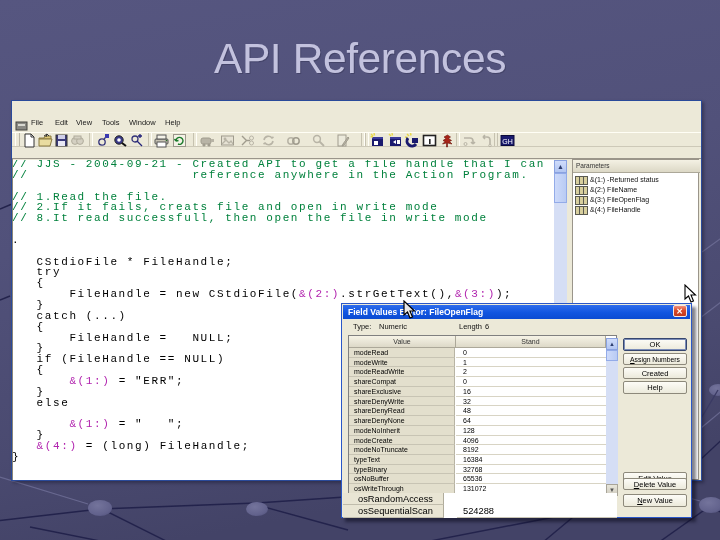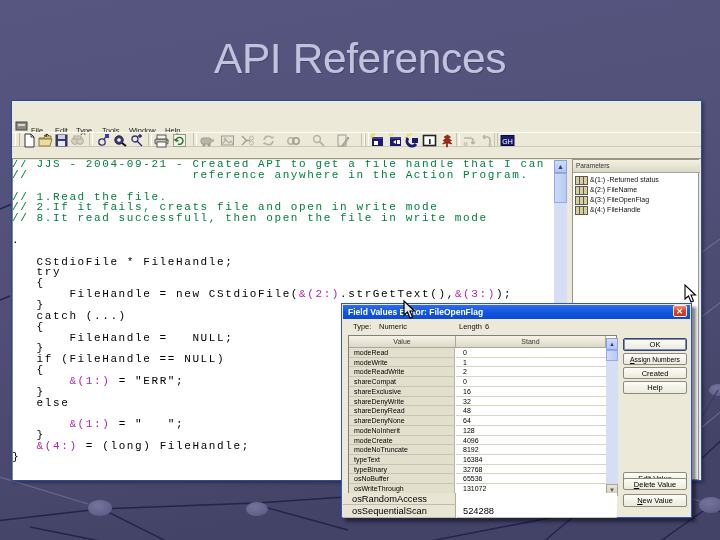--- a/index.html
+++ b/index.html
@@ -5,21 +5,21 @@
 .abs{position:absolute;}
 #bg{position:absolute;left:0;top:0;}
 #slidetitle{position:absolute;left:0;top:34.5px;width:720px;text-align:center;font-size:42.5px;color:#c3c2de;letter-spacing:-0.4px;text-shadow:1px 1px 0 rgba(40,40,70,.35);}
 
 #win{position:absolute;left:11px;top:100px;width:691px;height:381px;background:#ece9d8;border:1px solid #2a4a9a;box-shadow:2px 2px 3px rgba(10,10,30,.35);box-sizing:border-box;}
 #titlebar{position:absolute;left:0;top:0;width:689px;height:16px;background:linear-gradient(180deg,#4a82f2 0%,#1b5ce6 30%,#0d4fd8 80%,#0a47c4 100%);color:#fff;font-size:8.5px;font-weight:bold;line-height:16px;white-space:nowrap;}
 #titlebar .txt{position:absolute;left:17px;top:0;letter-spacing:0.45px;}
 #winicon{position:absolute;left:3px;top:3px;width:10px;height:10px;background:#fdfdfa;border:1px solid #888;box-sizing:border-box;}
 #winicon:after{content:"";position:absolute;left:1px;top:1px;width:7px;height:6px;background:linear-gradient(135deg,#e8923a 0 40%,#8a4a1a 40% 70%,#f2d27a 70%);}
 #menubar{position:absolute;left:0;top:16px;width:689px;height:15px;font-size:7.5px;color:#1a1a1a;line-height:12px;}
-#menubar span{position:absolute;top:8px;text-align:center;}
+#menubar span{position:absolute;top:0;text-align:center;}
 #menuicon{position:absolute;left:3px;top:4px;width:14px;height:10px;}
 #toolbar{position:absolute;left:0;top:31px;width:689px;height:13px;border-top:1px solid #fffef5;border-bottom:1px solid #cdc9b8;}
 .ticon{position:absolute;top:0px;width:15px;height:15px;}
 .tsep{position:absolute;top:0px;width:2px;height:13px;border-left:1px solid #c6c2b0;border-right:1px solid #fffef8;}
 .grip{position:absolute;left:3px;top:0px;width:3px;height:13px;border-left:1px solid #fffef8;border-right:1px solid #b8b4a4;}
 
 #content{position:absolute;left:0;top:57px;width:689px;height:322px;border-top:1px solid #9a958a;border-left:1px solid #8a8578;box-sizing:border-box;}
 #codearea{position:absolute;left:0px;top:1px;width:541px;height:320px;background:#fff;border-right:1px solid #b8b4a4;overflow:hidden;}
 #codepre{position:absolute;left:-1px;top:-1px;margin:0;font-family:"Liberation Mono",monospace;font-size:11px;line-height:10.85px;letter-spacing:1.6px;color:#000;}
 #codepre em{font-style:normal;color:#00813c;}
@@ -38,21 +38,21 @@
 #dclose{position:absolute;right:4.5px;top:1px;width:14px;height:12px;background:linear-gradient(180deg,#f1927c,#d8492a 45%,#c03a1e);border:1px solid #f4e8e4;border-radius:2px;color:#fff;font-size:8px;font-weight:bold;text-align:center;line-height:11px;box-sizing:border-box;}
 .dlabel{position:absolute;top:320px;font-size:7.5px;color:#111;}
 
 #vtable{position:absolute;left:6px;top:31px;width:269px;height:159px;background:#fff;border:1px solid #808080;box-sizing:border-box;}
 .hcell{position:absolute;top:0;height:12px;background:linear-gradient(180deg,#f6f3e6,#ddd9c8);border-right:1px solid #aca899;border-bottom:1px solid #aca899;box-sizing:border-box;font-size:7px;color:#333;text-align:center;line-height:11px;}
 .trow{position:absolute;left:0;width:257px;height:9.73px;font-size:7px;line-height:9.7px;color:#000;}
 .trow .nm{position:absolute;left:0;top:0;width:106px;height:100%;background:#e3dfcd;border-right:1px solid #b8b4a4;border-bottom:1px solid #c8c4b4;box-sizing:border-box;padding-left:5px;}
 .trow .vl{position:absolute;left:107px;top:0;width:150px;height:100%;border-bottom:1px solid #d8d4c4;box-sizing:border-box;padding-left:7px;background:#fff;}
 #tscroll{position:absolute;left:257px;top:2px;width:12px;height:156px;background:#d5def5;}
 .bigrow{position:absolute;left:1px;width:274px;height:12.5px;font-size:9.3px;line-height:12.5px;color:#000;background:#fff;}
-.bigrow .nm{position:absolute;left:0;top:0;width:113px;height:100%;background:#e9e5d4;border-right:1px solid #b0ac9c;border-bottom:1px solid #c0bcac;box-sizing:border-box;padding-left:9px;}
+.bigrow .nm{position:absolute;left:0;top:0;width:101px;height:100%;background:#e9e5d4;border-right:1px solid #b0ac9c;border-bottom:1px solid #c0bcac;box-sizing:border-box;padding-left:15px;}
 .bigrow .vl{position:absolute;left:114px;top:0;width:160px;height:100%;border-bottom:1px solid #c8c4b4;box-sizing:border-box;padding-left:6px;background:#fff;}
 
 .btn{position:absolute;left:281px;width:64px;height:12.5px;background:linear-gradient(180deg,#fdfcf7,#eceadb);border:1px solid #8d897b;border-radius:2px;box-sizing:border-box;font-size:7.5px;color:#000;text-align:center;line-height:11px;}
 .btn u{text-decoration:underline;}
 .btn.def{border:1px solid #36466e;box-shadow:0 0 0 1px #7a8cb8 inset;}
 </style></head>
 <body>
 <svg id="bg" width="720" height="540" viewBox="0 0 720 540">
   <defs>
     <linearGradient id="g1" x1="0" y1="0" x2="0.25" y2="1">
@@ -97,21 +97,21 @@
 <div id="slidetitle">API References</div>
 
 <div id="win">
   <div id="menubar">
     <svg id="menuicon" width="14" height="10">
         <rect x="1" y="1" width="11" height="8" fill="#8a8a84" stroke="#44443e"></rect>
         <rect x="3" y="3" width="7" height="2" fill="#d8d8d0"></rect>
       </svg>
     <span style="left:19px">File</span>
       <span style="left:43px">Edit</span>
-      <span style="left:64px">Type</span>
+      <span style="left:64px">View</span>
       <span style="left:90px">Tools</span>
       <span style="left:117px">Window</span>
       <span style="left:153px">Help</span>
   </div>
   <div id="toolbar">
       <div class="grip"></div>
       <div class="tsep" style="left:77px"></div>
       <div class="tsep" style="left:136px"></div>
       <div class="tsep" style="left:181px"></div>
       <div class="tsep" style="left:349px"></div>

